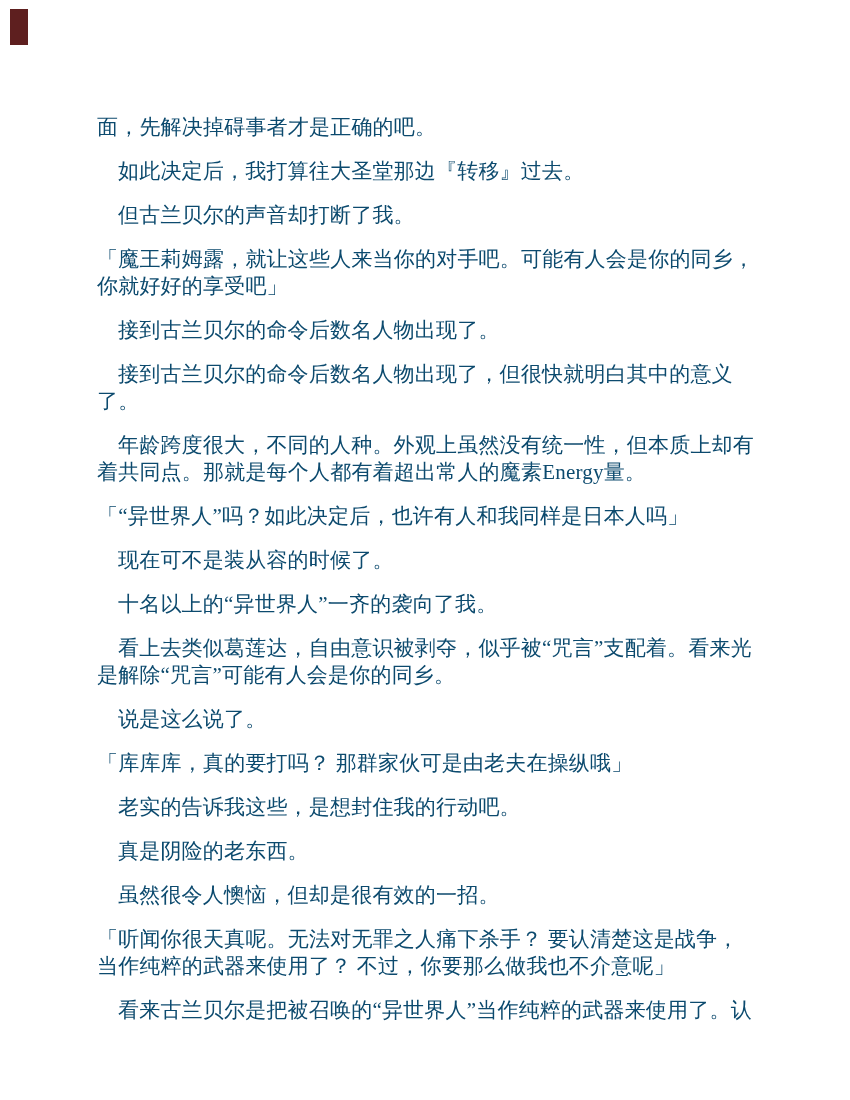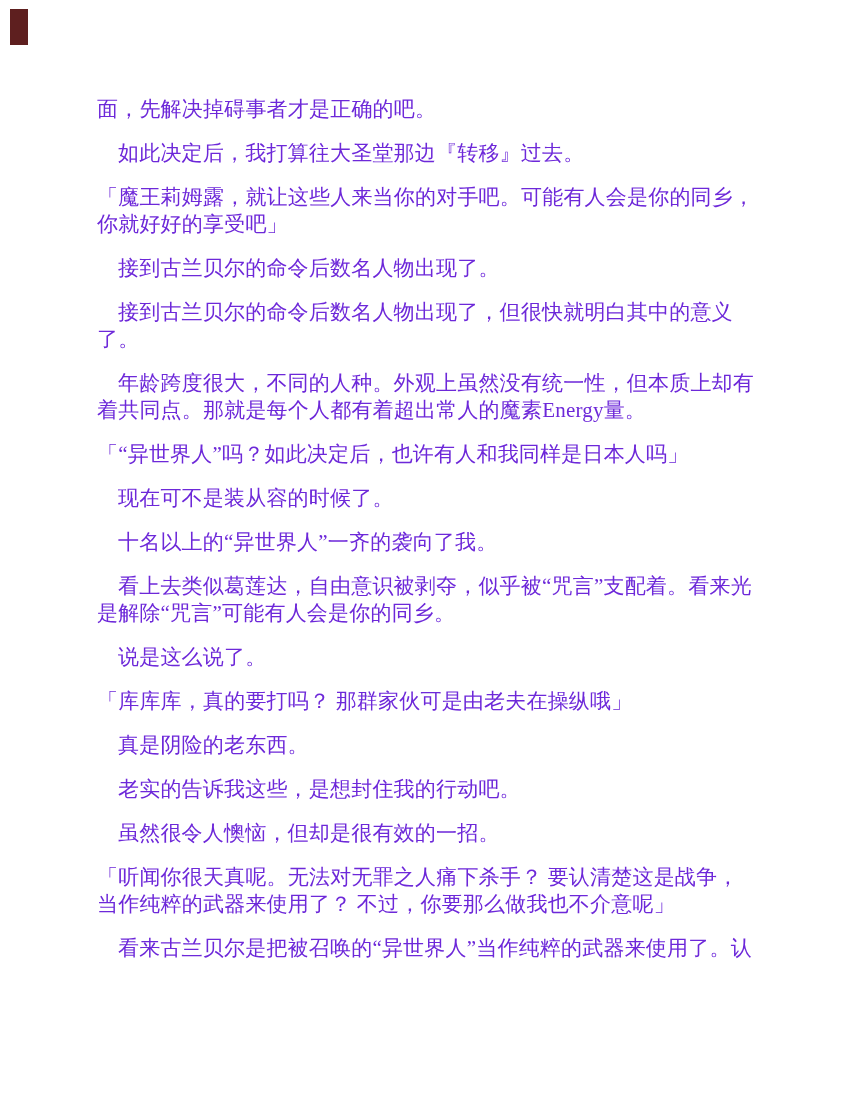--- a/index.html
+++ b/index.html
@@ -38,31 +38,32 @@
   }
   .page-text p.indent {
     text-indent: 1em;
   }
 </style>
 </head>
 <body style="background: rgb(255, 255, 255);">
 
 <div class="bookmark-marker" style="background: rgb(94, 31, 31);"></div>
 
-<div class="page-text" style="color: #6d28d9;">
+<div class="page-text" style="color: #0c4a6e; margin-top: 18px;">
     <p>面，先解决掉碍事者才是正确的吧。</p>
     <p class="indent">如此决定后，我打算往大圣堂那边『转移』过去。</p>
+    <p class="indent">但古兰贝尔的声音却打断了我。</p>
     <p>「魔王莉姆露，就让这些人来当你的对手吧。可能有人会是你的同乡，你就好好的享受吧」</p>
     <p class="indent">接到古兰贝尔的命令后数名人物出现了。</p>
     <p class="indent">接到古兰贝尔的命令后数名人物出现了，但很快就明白其中的意义了。</p>
     <p class="indent">年龄跨度很大，不同的人种。外观上虽然没有统一性，但本质上却有着共同点。那就是每个人都有着超出常人的魔素Energy量。</p>
     <p>「“异世界人”吗？如此决定后，也许有人和我同样是日本人吗」</p>
     <p class="indent">现在可不是装从容的时候了。</p>
     <p class="indent">十名以上的“异世界人”一齐的袭向了我。</p>
     <p class="indent">看上去类似葛莲达，自由意识被剥夺，似乎被“咒言”支配着。看来光是解除“咒言”可能有人会是你的同乡。</p>
     <p class="indent">说是这么说了。</p>
     <p>「库库库，真的要打吗？ 那群家伙可是由老夫在操纵哦」</p>
+    <p class="indent">老实的告诉我这些，是想封住我的行动吧。</p>
     <p class="indent">真是阴险的老东西。</p>
-    <p class="indent">老实的告诉我这些，是想封住我的行动吧。</p>
     <p class="indent">虽然很令人懊恼，但却是很有效的一招。</p>
     <p>「听闻你很天真呢。无法对无罪之人痛下杀手？ 要认清楚这是战争，当作纯粹的武器来使用了？ 不过，你要那么做我也不介意呢」</p>
     <p class="indent">看来古兰贝尔是把被召唤的“异世界人”当作纯粹的武器来使用了。认</p>
   </div>
 
 </body></html>

